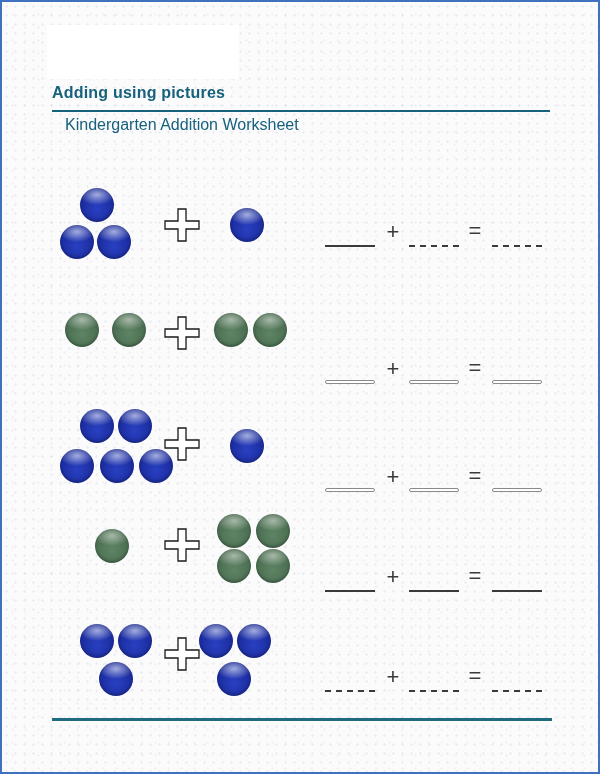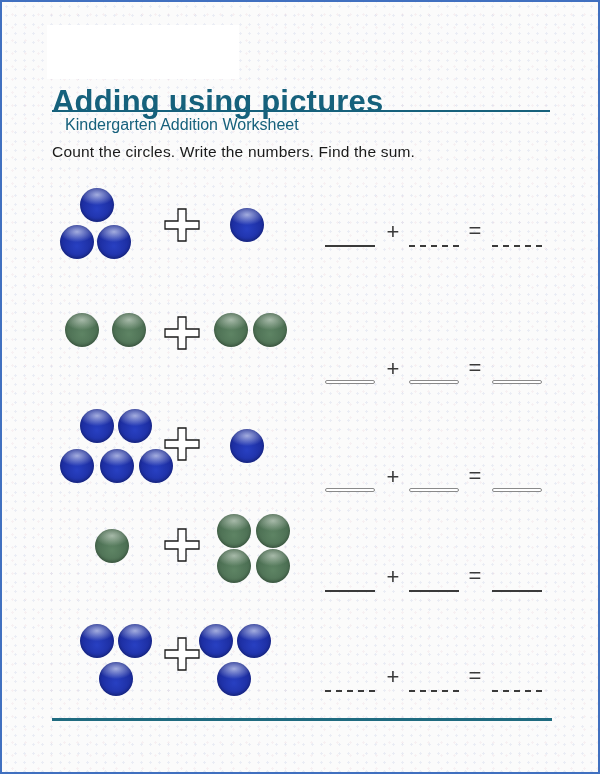--- a/index.html
+++ b/index.html
@@ -10,21 +10,21 @@
     background-color:#fbfbfb;
     background-image:
       radial-gradient(rgba(120,140,200,0.13) 1px, transparent 1.2px),
       radial-gradient(rgba(215,150,170,0.10) 1px, transparent 1.2px);
     background-size:9px 9px,13px 13px;
     background-position:0 0,4px 6px;
   }
   .white-box{position:absolute;left:45px;top:23px;width:192px;height:54px;background:#ffffff;}
   .title{
     position:absolute;left:50px;top:82px;margin:0;
-    font-size:31px;font-weight:bold;color:#16617c;letter-spacing:0.2px;
+    font-size:16px;font-weight:bold;color:#16617c;letter-spacing:0.2px;
   }
   .title-rule{position:absolute;left:50px;top:108px;width:498px;height:2px;background:#16617c;}
   .subtitle{position:absolute;left:63px;top:114px;font-size:16px;color:#16617c;}
   .instruction{position:absolute;left:50px;top:141px;font-size:15.5px;color:#1a1a1a;letter-spacing:0.2px;}
   #problems{position:absolute;left:0;top:0;right:0;bottom:0;}
   .ball{position:absolute;width:34px;height:34px;border-radius:50%;box-shadow:inset 0 -2px 3px rgba(0,0,0,.25);}
   .ball.blue{
     background:
       radial-gradient(ellipse 72% 42% at 50% 20%, rgba(235,240,255,.65), rgba(235,240,255,0) 72%),
       radial-gradient(circle at 50% 62%, #2840c2 0%, #1c2da0 58%, #121f74 100%);
@@ -43,21 +43,20 @@
   .footer-rule{position:absolute;left:50px;top:716px;width:500px;height:3px;background:#1f6b80;}
 </style>
 </head>
 <body>
 
 <div class="page">
   <div class="white-box"></div>
   <h1 class="title">Adding using pictures</h1>
   <div class="title-rule"></div>
   <div class="subtitle">Kindergarten Addition Worksheet</div>
-  <div class="instruction">Count the circles. Write the numbers. Find the sum.</div>
   <div id="problems">
       <div class="ball blue" style="left: 78px; top: 186px;"></div>
       <div class="ball blue" style="left: 58px; top: 223px;"></div>
       <div class="ball blue" style="left: 95px; top: 223px;"></div>
       <div class="plus-icon" style="left: 161px; top: 205px;"><svg width="38" height="36" viewBox="0 0 38 36">
           <path d="M15 2 H23 V14 H36 V22 H23 V34 H15 V22 H2 V14 H15 Z" fill="#ffffff" stroke="#1a1a1a" stroke-width="1.3"></path>
         </svg></div>
       <div class="ball blue" style="left: 228px; top: 206px;"></div>
       <div class="blank solid" style="left: 323px; top: 243px; width: 50px;"></div>
       <span class="op" style="left: 391px; top: 219px;">+</span>

